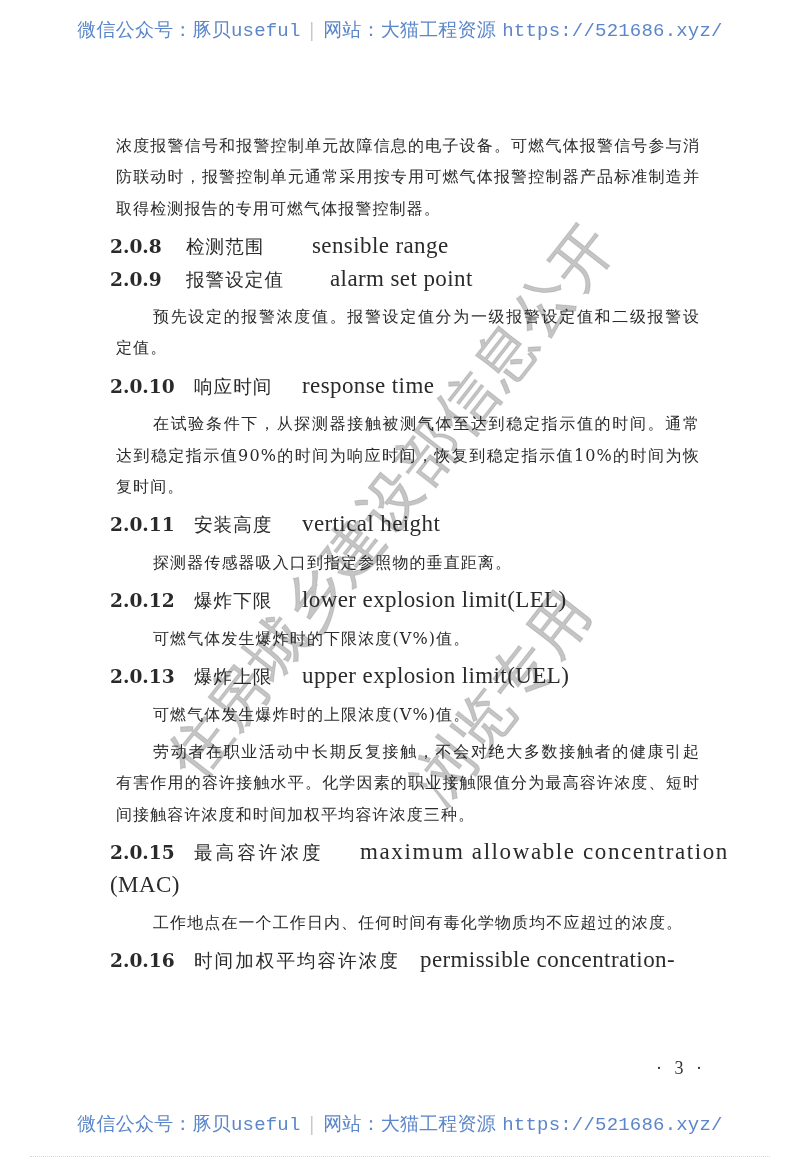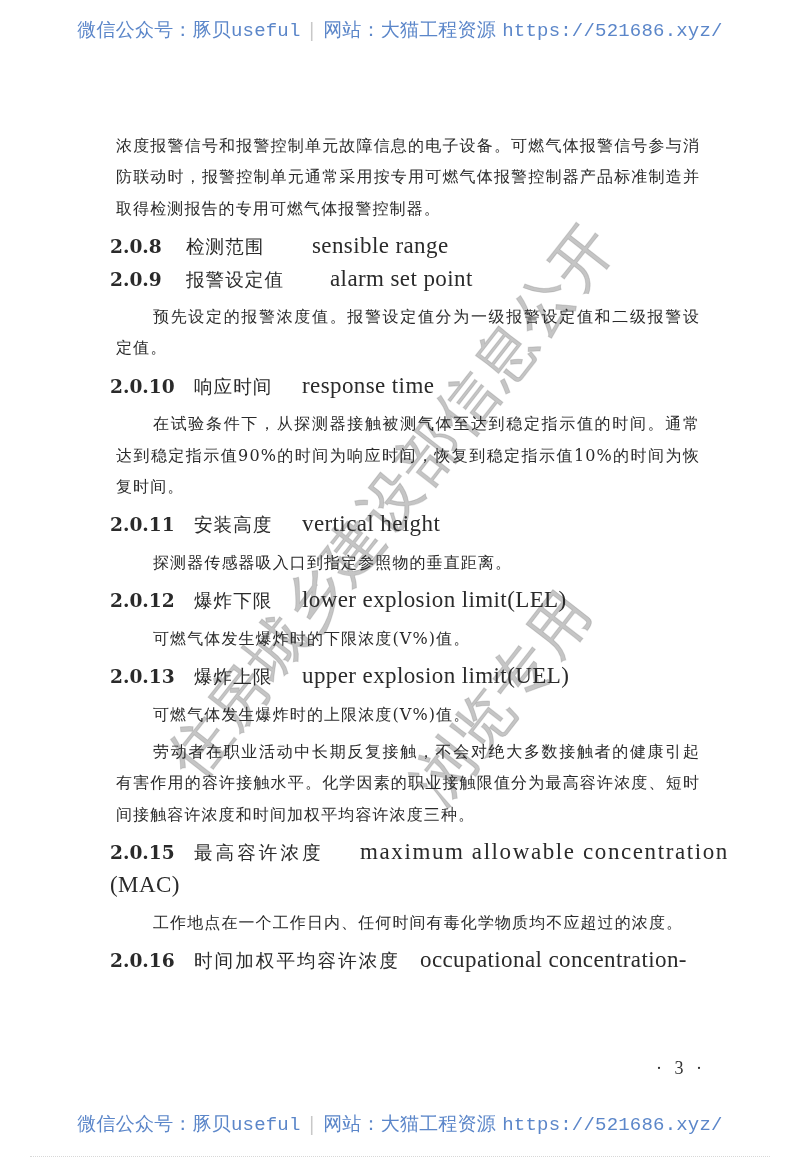--- a/index.html
+++ b/index.html
@@ -65,21 +65,21 @@
 
   <p class="term"><span class="num wide">2.0.13</span><span class="cn" style="width:108px">爆炸上限</span><span class="en">upper explosion limit(UEL)</span></p>
   <p class="para indent">可燃气体发生爆炸时的上限浓度(V%)值。</p>
 
   <p class="para indent">劳动者在职业活动中长期反复接触，不会对绝大多数接触者的健康引起有害作用的容许接触水平。化学因素的职业接触限值分为最高容许浓度、短时间接触容许浓度和时间加权平均容许浓度三种。</p>
 
   <p class="term"><span class="num wide">2.0.15</span><span class="cn" style="width:166px; letter-spacing:3px">最高容许浓度</span><span class="en spread">maximum allowable concentration</span></p>
   <p class="term"><span class="en">(MAC)</span></p>
   <p class="para indent">工作地点在一个工作日内、任何时间有毒化学物质均不应超过的浓度。</p>
 
-  <p class="term"><span class="num wide">2.0.16</span><span class="cn" style="width:226px; letter-spacing:2px">时间加权平均容许浓度</span><span class="en">occupational concentration-</span></p>
+  <p class="term"><span class="num wide">2.0.16</span><span class="cn" style="width:226px; letter-spacing:2px">时间加权平均容许浓度</span><span class="en">permissible concentration-</span></p>
 </div>
 
 <div class="pagenum">· 3 ·</div>
 
 <div class="banner banner-bottom">
   <span>微信公众号：豚贝</span><span class="mono">useful</span><span class="sep">|</span><span>网站：大猫工程资源</span> <span class="mono">https://521686.xyz/</span>
 </div>
 <div class="dotline"></div>
 
 </body></html>

